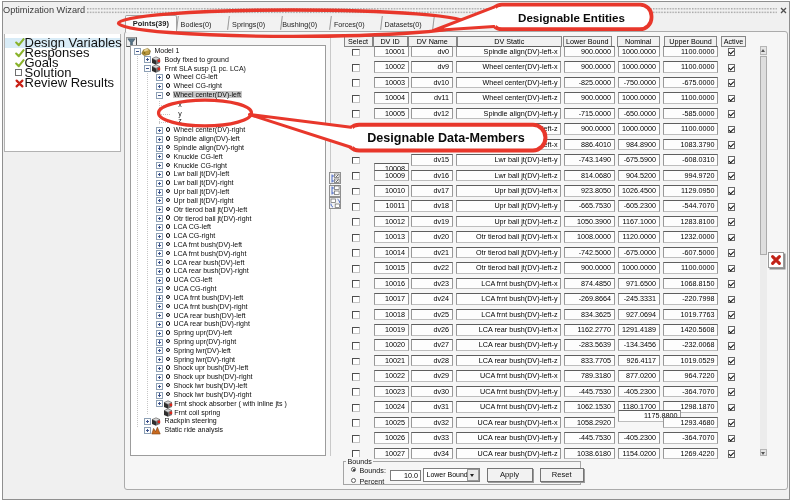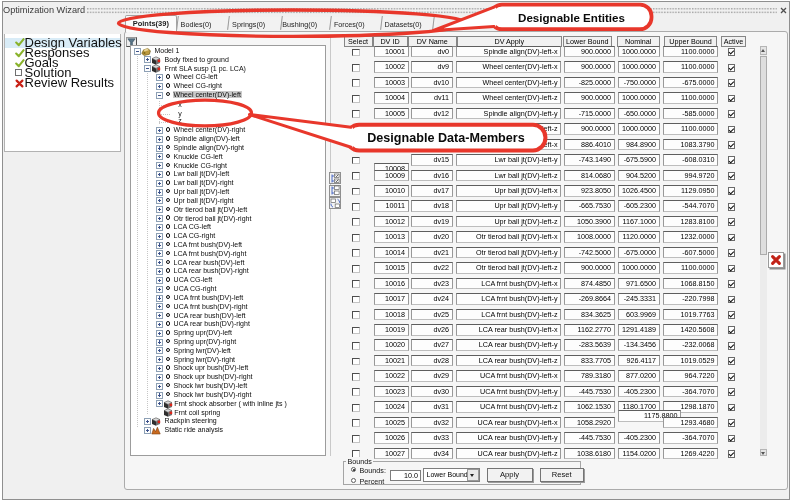--- a/index.html
+++ b/index.html
@@ -252,21 +252,21 @@
     </svg>
 <div class="abs" style="left:328.8px;top:197.2px;width:12.6px;height:12px;background:#f3f3f3;border:1px solid #8f8f8f"></div>
 <svg class="abs" style="left:329.6px;top:197.7px" width="11" height="11" viewBox="0 0 11 11">
       <rect x="1" y="1" width="4.4" height="3.4" fill="#fff" stroke="#666" stroke-width="0.7"></rect>
       <rect x="5.2" y="6" width="4.4" height="3.4" fill="#fff" stroke="#666" stroke-width="0.7"></rect>
       <path d="M7.5,1.2 A3.6,3.6 0 0 1 9.6,4.8 M3,9.2 A3.6,3.6 0 0 1 0.9,5.6" stroke="#3a5bc0" stroke-width="0.9" fill="none"></path>
     </svg>
 <div class="hdr" style="left:343.5px;top:36.2px;width:29.0px">Select</div>
 <div class="hdr" style="left:372.5px;top:36.2px;width:35.0px">DV ID</div>
 <div class="hdr" style="left:407.5px;top:36.2px;width:49.5px">DV Name</div>
-<div class="hdr" style="left:457.0px;top:36.2px;width:104.5px">DV Apply</div>
+<div class="hdr" style="left:457.0px;top:36.2px;width:104.5px">DV Static</div>
 <div class="hdr" style="left:563.0px;top:36.2px;width:48.5px">Lower Bound</div>
 <div class="hdr" style="left:617.0px;top:36.2px;width:42.5px">Nominal</div>
 <div class="hdr" style="left:664.0px;top:36.2px;width:53.0px">Upper Bound</div>
 <div class="hdr" style="left:721.0px;top:36.2px;width:25.0px">Active</div>
 <div class="cb" style="left:352.3px;top:48.50px"></div>
 <div class="fld" style="left:373.5px;top:45.90px;width:35.0px">10001</div>
 <div class="fld" style="left:411.0px;top:45.90px;width:41.5px">dv0</div>
 <div class="fld" style="left:455.5px;top:45.90px;width:105.5px">Spindle align(DV)-left-x</div>
 <div class="fld" style="left:563.5px;top:45.90px;width:51.0px">900.0000</div>
 <div class="fld" style="left:618.0px;top:45.90px;width:41.5px">1000.0000</div>
@@ -398,21 +398,21 @@
 <div class="fld" style="left:455.5px;top:293.10px;width:105.5px">LCA frnt bush(DV)-left-y</div>
 <div class="fld" style="left:563.5px;top:293.10px;width:51.0px">-269.8664</div>
 <div class="fld" style="left:618.0px;top:293.10px;width:41.5px">-245.3331</div>
 <div class="fld" style="left:663.0px;top:293.10px;width:55.0px">-220.7998</div>
 <div class="cb chk" style="left:727.7px;top:295.50px"></div>
 <div class="cb" style="left:352.3px;top:311.15px"></div>
 <div class="fld" style="left:373.5px;top:308.55px;width:35.0px">10018</div>
 <div class="fld" style="left:411.0px;top:308.55px;width:41.5px">dv25</div>
 <div class="fld" style="left:455.5px;top:308.55px;width:105.5px">LCA frnt bush(DV)-left-z</div>
 <div class="fld" style="left:563.5px;top:308.55px;width:51.0px">834.3625</div>
-<div class="fld" style="left:618.0px;top:308.55px;width:41.5px">603.9969</div>
+<div class="fld" style="left:618.0px;top:308.55px;width:41.5px">927.0694</div>
 <div class="fld" style="left:663.0px;top:308.55px;width:55.0px">1019.7763</div>
 <div class="cb chk" style="left:727.7px;top:310.95px"></div>
 <div class="cb" style="left:352.3px;top:326.60px"></div>
 <div class="fld" style="left:373.5px;top:324.00px;width:35.0px">10019</div>
 <div class="fld" style="left:411.0px;top:324.00px;width:41.5px">dv26</div>
 <div class="fld" style="left:455.5px;top:324.00px;width:105.5px">LCA rear bush(DV)-left-x</div>
 <div class="fld" style="left:563.5px;top:324.00px;width:51.0px">1162.2770</div>
 <div class="fld" style="left:618.0px;top:324.00px;width:41.5px">1291.4189</div>
 <div class="fld" style="left:663.0px;top:324.00px;width:55.0px">1420.5608</div>
 <div class="cb chk" style="left:727.7px;top:326.40px"></div>

